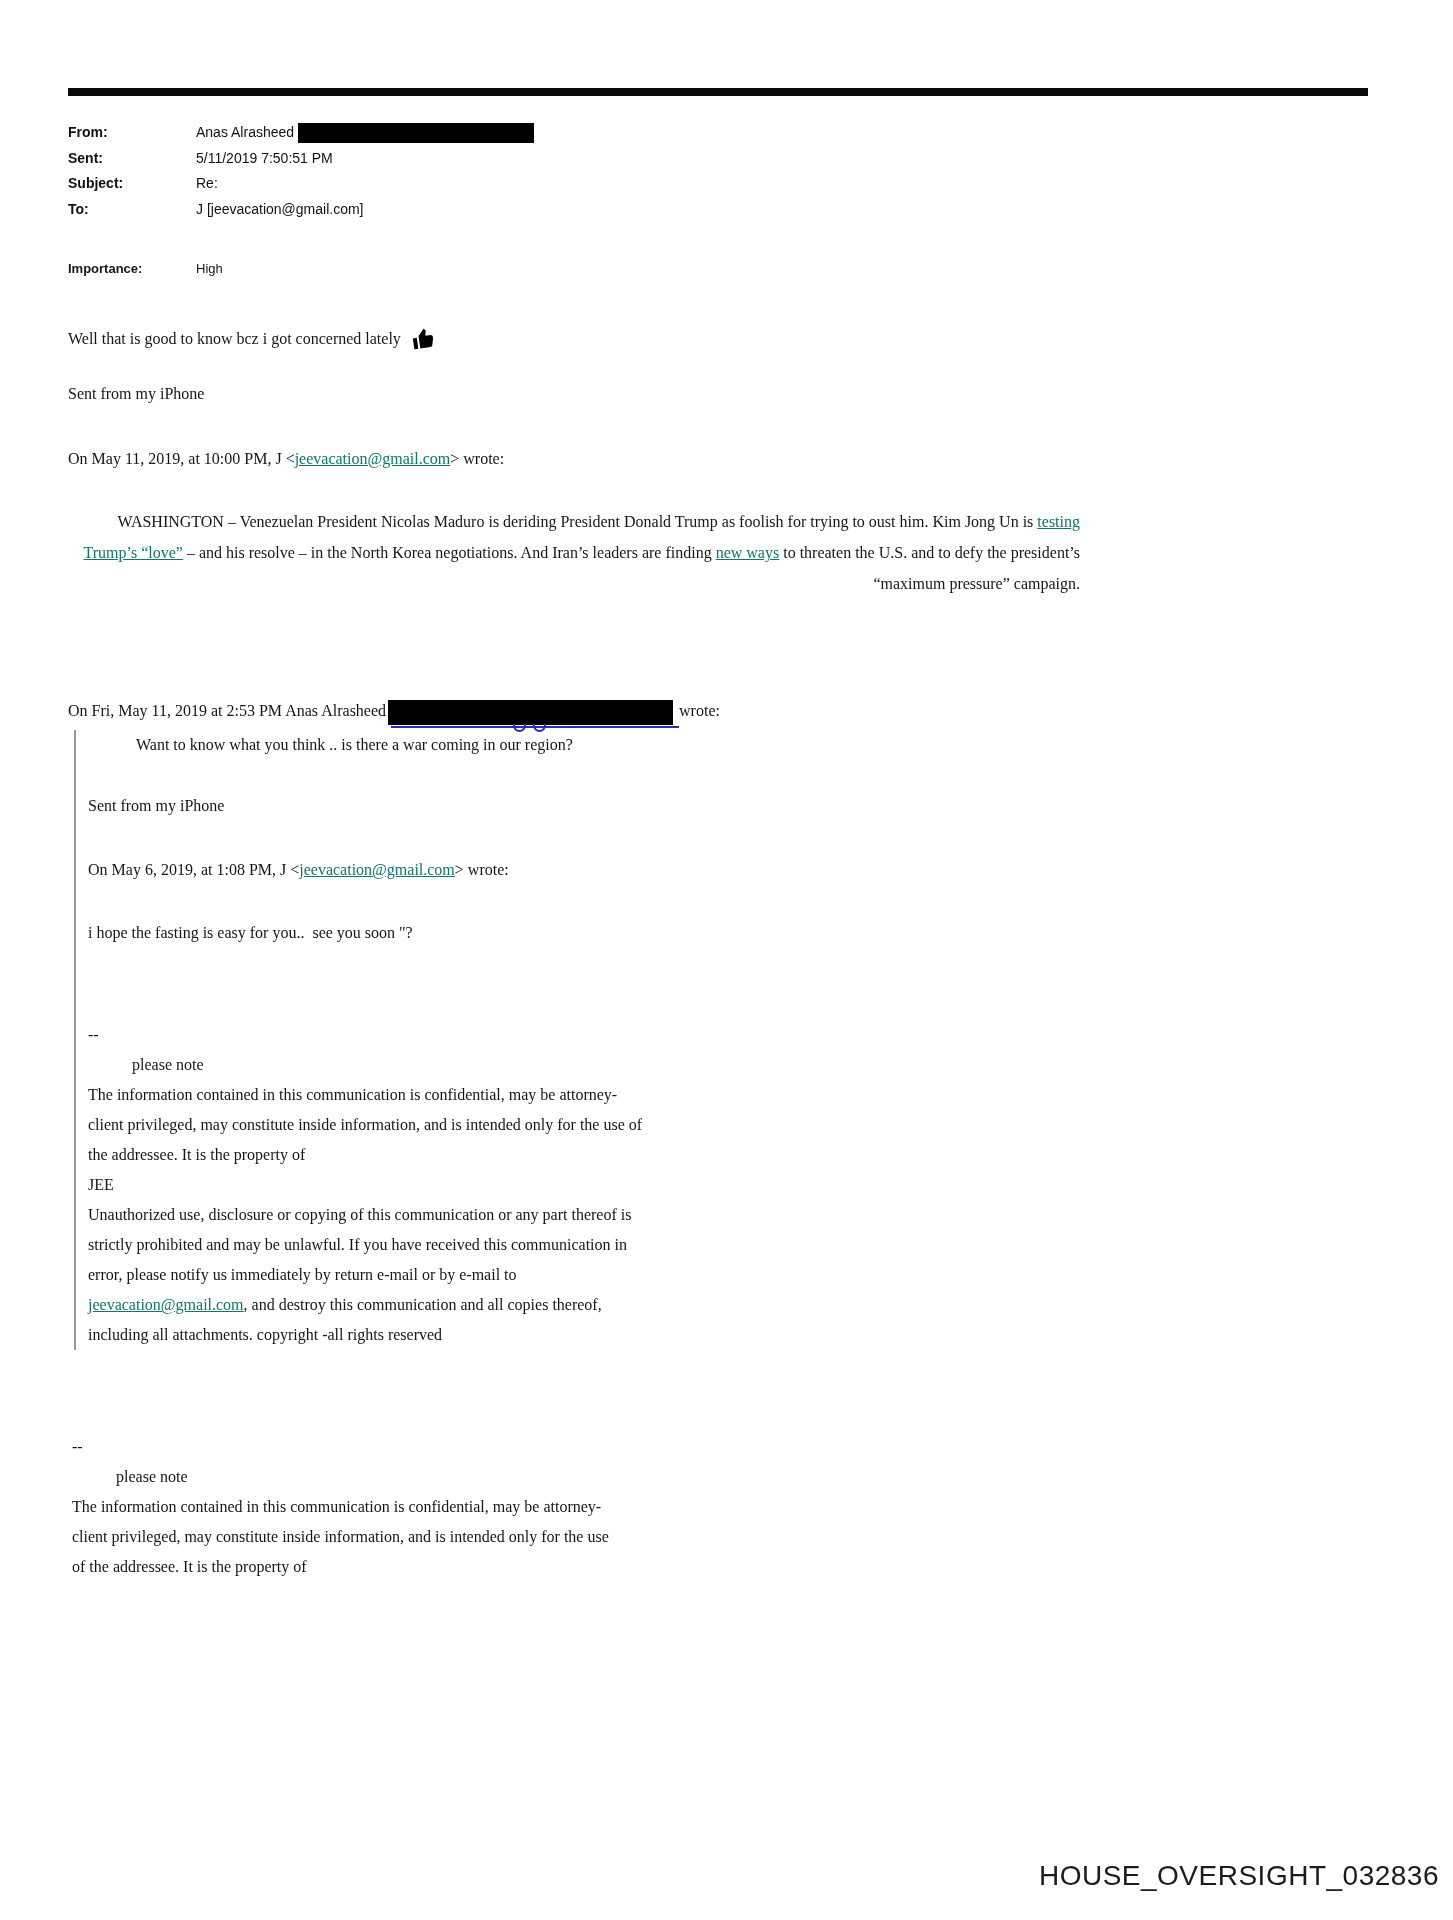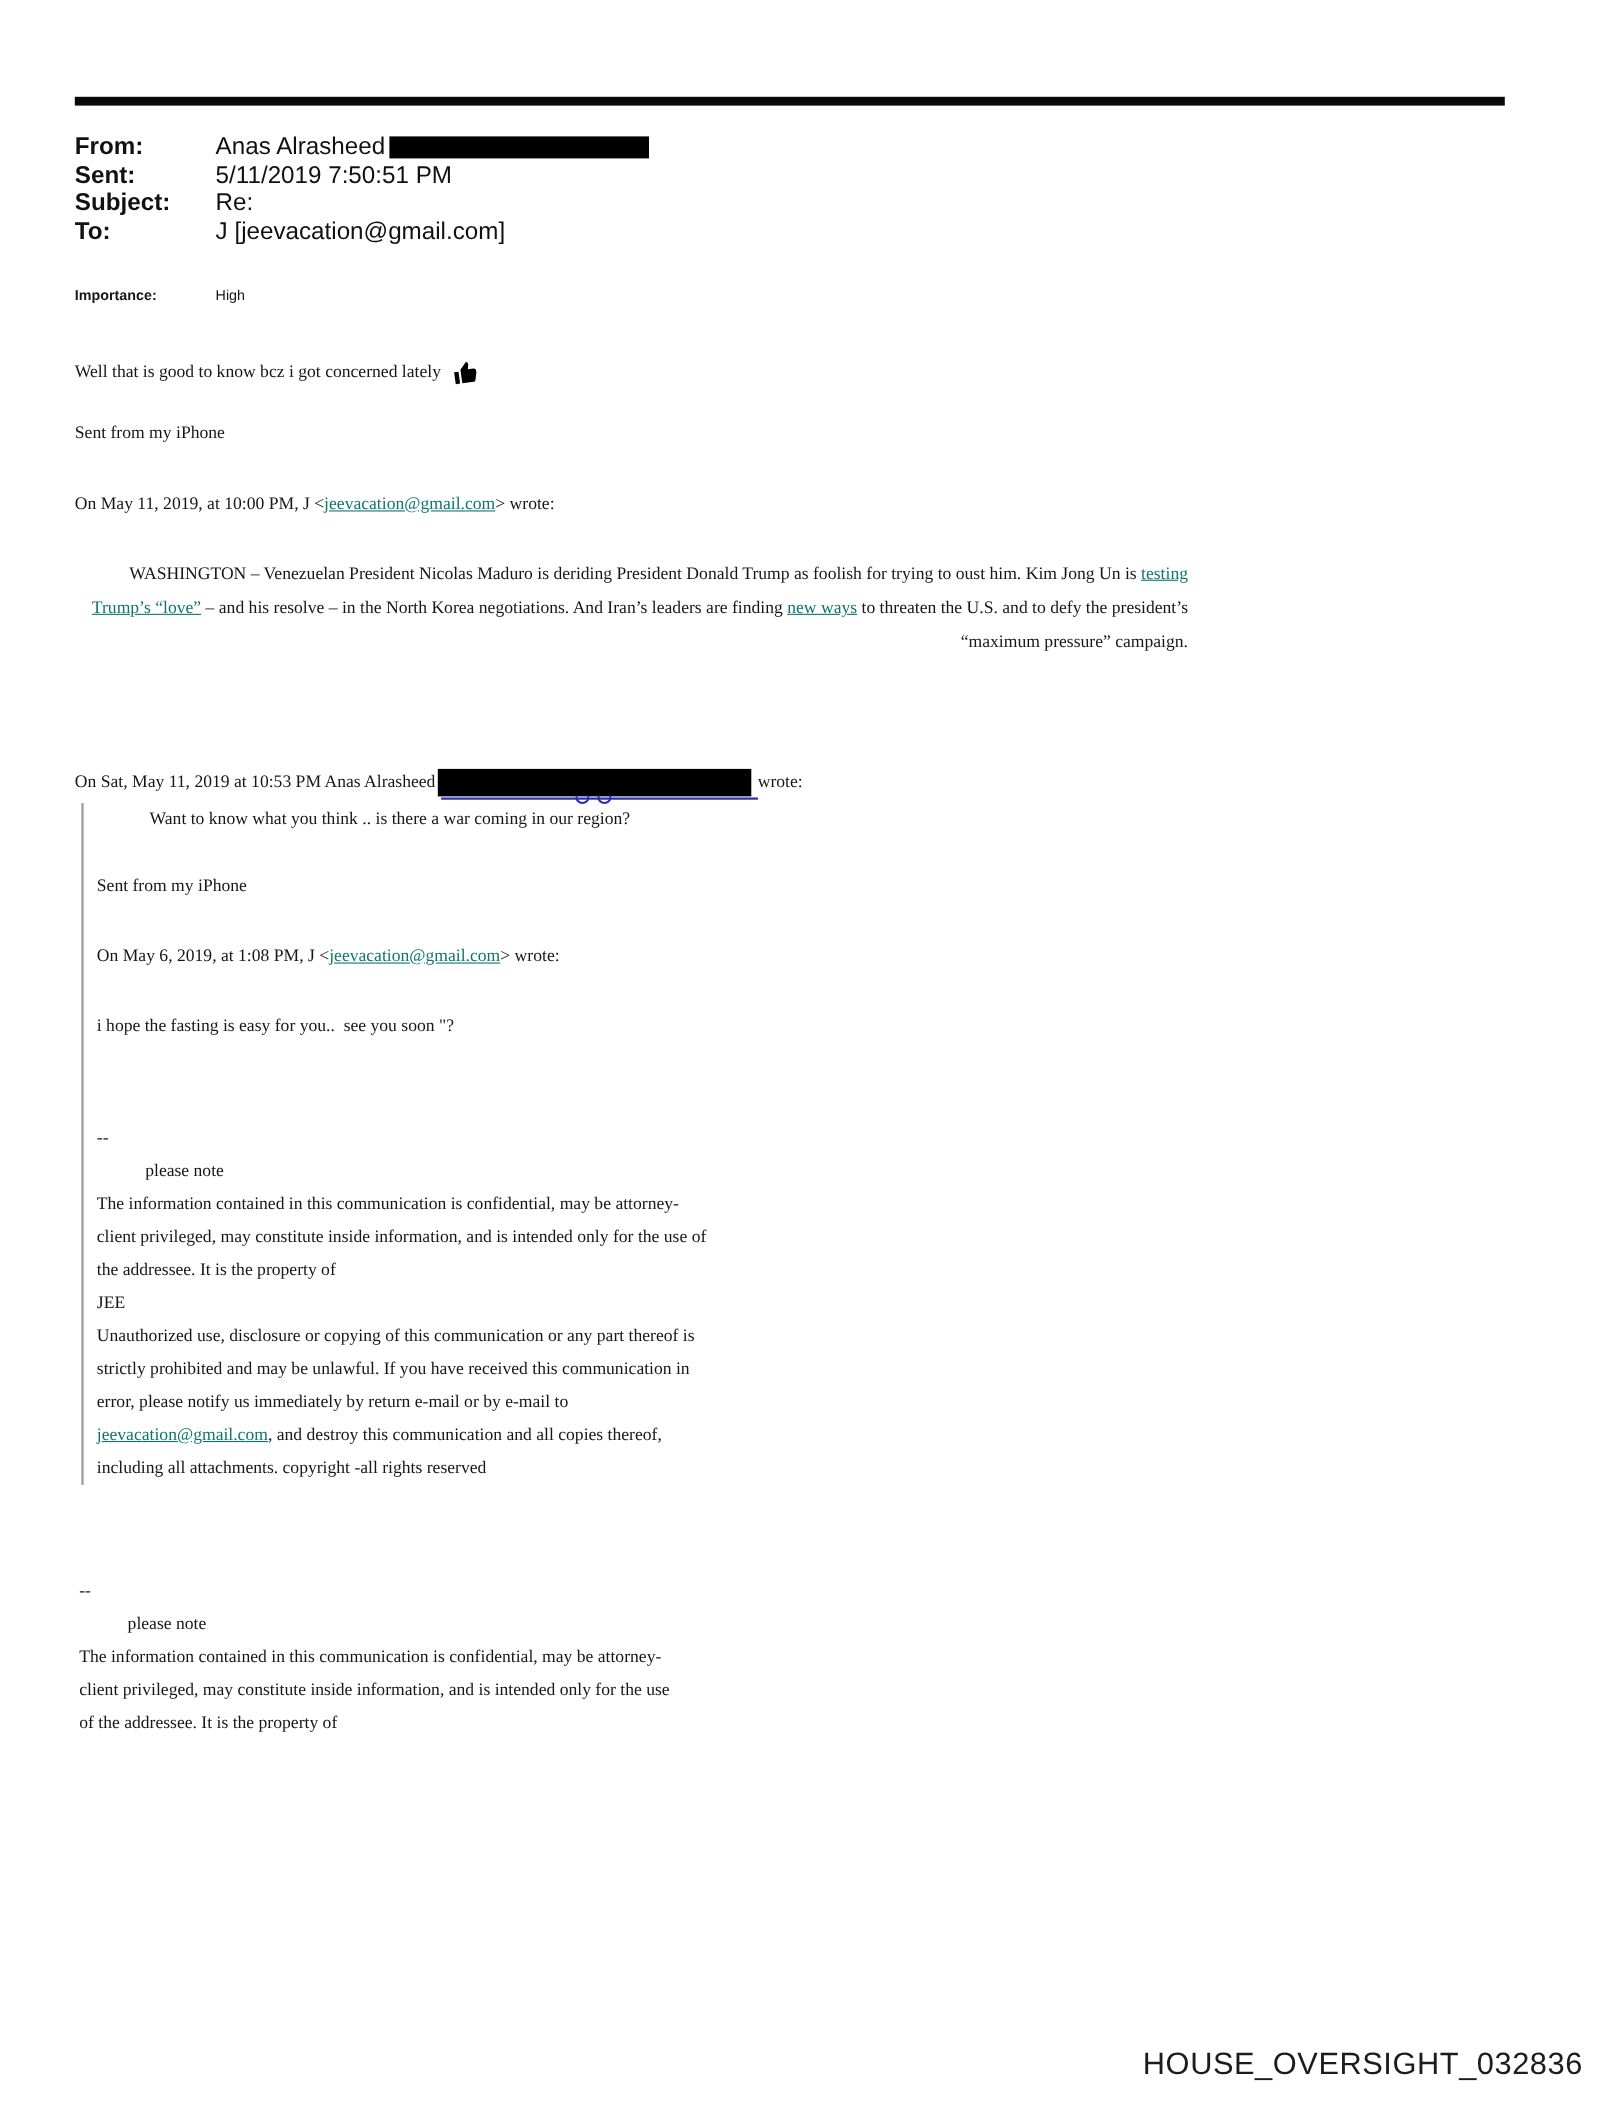--- a/index.html
+++ b/index.html
@@ -12,21 +12,21 @@
     overflow:hidden;
   }
   .content{padding:0 85px 0 68px;}
   .top-rule{
     margin-top:88px;height:8px;background:#0a0a0a;width:1300px;
   }
   
   .hdr{
     margin-top:24px;
     font-family:"Liberation Sans", sans-serif;
-    font-size:22px;line-height:25.5px;color:#111;
+    font-size:14px;line-height:25.5px;color:#111;
   }
   .hdr-row{display:flex;}
   .hdr-label{width:128px;font-weight:bold;}
   .hdr-value{white-space:pre;}
   .redact-sm{
     display:inline-block;width:236px;height:20px;background:#000;
     vertical-align:middle;margin-left:4px;
   }
   .importance{margin-top:35px;font-family:"Liberation Sans", sans-serif;font-size:13px;line-height:24px;display:flex;}
   .importance .hdr-label{width:128px;}
@@ -110,21 +110,21 @@
           </svg>
       </span>
     </div>
 
     <div class="p p-sent1">Sent from my iPhone</div>
 
     <div class="p p-onmay11"><span>On May 11, 2019, at 10:00 PM, J &lt;</span><a class="lnk">jeevacation@gmail.com</a><span>&gt; wrote:</span></div>
 
     <div class="p p-news"><span>WASHINGTON – Venezuelan President Nicolas Maduro is deriding President Donald Trump as foolish for trying to oust him. Kim Jong Un is </span><a class="lnk">testing Trump’s “love”</a><span> – and his resolve – in the North Korea negotiations. And Iran’s leaders are finding </span><a class="lnk">new ways</a><span> to threaten the U.S. and to defy the president’s “maximum pressure” campaign.</span></div>
 
-    <div class="p p-onsat"><span>On Sat, May 11, 2019 at 10:53 PM Anas Alrasheed</span><span class="redact-wrap"><span class="redact-lg"></span><span class="peek-line"></span><span class="peek-g g1"></span><span class="peek-g g2"></span></span><span>wrote:</span></div>
+    <div class="p p-onsat"><span>On Fri, May 11, 2019 at 2:53 PM Anas Alrasheed</span><span class="redact-wrap"><span class="redact-lg"></span><span class="peek-line"></span><span class="peek-g g1"></span><span class="peek-g g2"></span></span><span>wrote:</span></div>
 
     <div class="quote">
       <div class="p q-want">Want to know what you think .. is there a war coming in our region?</div>
       <div class="p q-sent">Sent from my iPhone</div>
       <div class="p q-onmay6"><span>On May 6, 2019, at 1:08 PM, J &lt;</span><a class="lnk">jeevacation@gmail.com</a><span>&gt; wrote:</span></div>
       <div class="p q-fasting">i hope the fasting is easy for you..  see you soon "?</div>
       <div class="p q-dashes">--</div>
       <div class="p q-note">please note</div>
       <div class="p q-disc"><span>The information contained in this communication is confidential, may be attorney-client privileged, may constitute inside information, and is intended only for the use of the addressee. It is the property of</span><span class="q-jee">JEE</span><span>Unauthorized use, disclosure or copying of this communication or any part thereof is strictly prohibited and may be unlawful. If you have received this communication in error, please notify us immediately by return e-mail or by e-mail to </span><a class="lnk">jeevacation@gmail.com</a><span>, and destroy this communication and all copies thereof, including all attachments. copyright -all rights reserved</span></div>
     </div>

